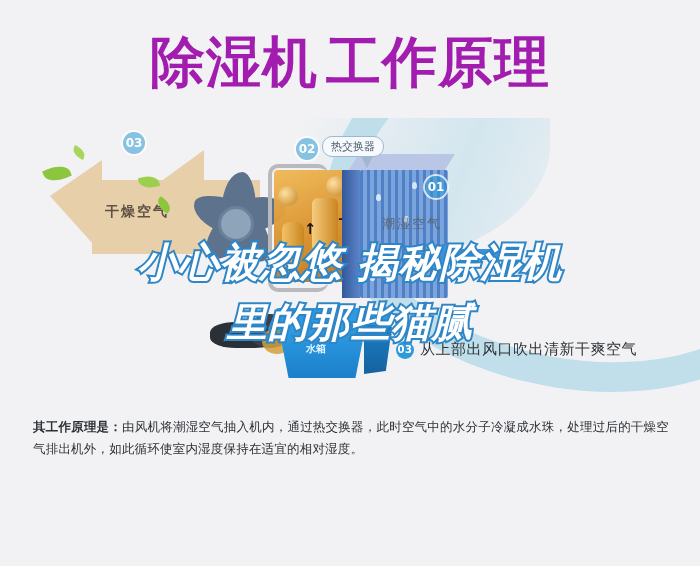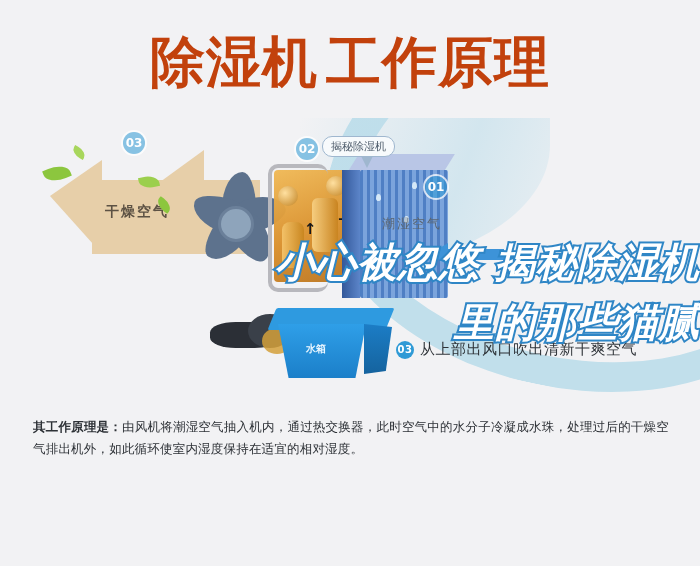--- a/index.html
+++ b/index.html
@@ -16,21 +16,21 @@
   
   .title-wrap{
     position:absolute;left:0;top:30px;width:700px;
     text-align:center;
   }
   .title{
     display:inline-block;
     font-size:55px;
     line-height:64px;
     font-weight:bold;
-    color:#c2410c;
+    color:#a21caf;
     letter-spacing:1px;
     font-family:"DejaVu Sans","Liberation Sans",sans-serif;
   }
   .title .t-gap{display:inline-block;width:8px;}
 
   
   .stage{
     position:absolute;left:0;top:118px;width:700px;height:290px;
     overflow:hidden;
   }
@@ -223,21 +223,21 @@
   .line-03{
     position:absolute;left:396px;top:222px;
     font-size:15px;color:#2e3338;white-space:nowrap;letter-spacing:.5px;
     display:flex;align-items:center;gap:6px;
   }
   .line-03 .badge{position:relative;left:0;top:0;width:18px;height:18px;font-size:10px;box-shadow:none;}
 
   
   .overlay{
     position:absolute;left:0;top:242px;width:700px;
-    text-align:right;pointer-events:none;
+    text-align:center;pointer-events:none;
   }
   .ov-line{
     display:block;
     font-size:40px;line-height:40px;
     font-weight:bold;font-style:italic;
     color:#ffffff;
     letter-spacing:1px;
     -webkit-text-stroke:4px #2f86c6;
     paint-order:stroke fill;
     font-family:"DejaVu Sans","Liberation Sans",sans-serif;
@@ -332,21 +332,21 @@
       <div class="top"></div>
       <div class="front"></div>
       <div class="side"></div>
       <div class="tank-label">水箱</div>
     </div>
 
     <div class="badge ghost badge-03">03</div>
     <div class="badge ghost badge-02">02</div>
     <div class="badge ghost badge-01">01</div>
 
-    <div class="bubble">揭秘除湿机</div>
+    <div class="bubble">热交换器</div>
     <div class="humid-label">潮湿空气</div>
 
     <div class="line-03">
       <span class="badge">03</span>
       <span>从上部出风口吹出清新干爽空气</span>
     </div>
   </div>
 
   <div class="overlay">
     <span class="ov-line l1">小心被忽悠 揭秘除湿机</span>

